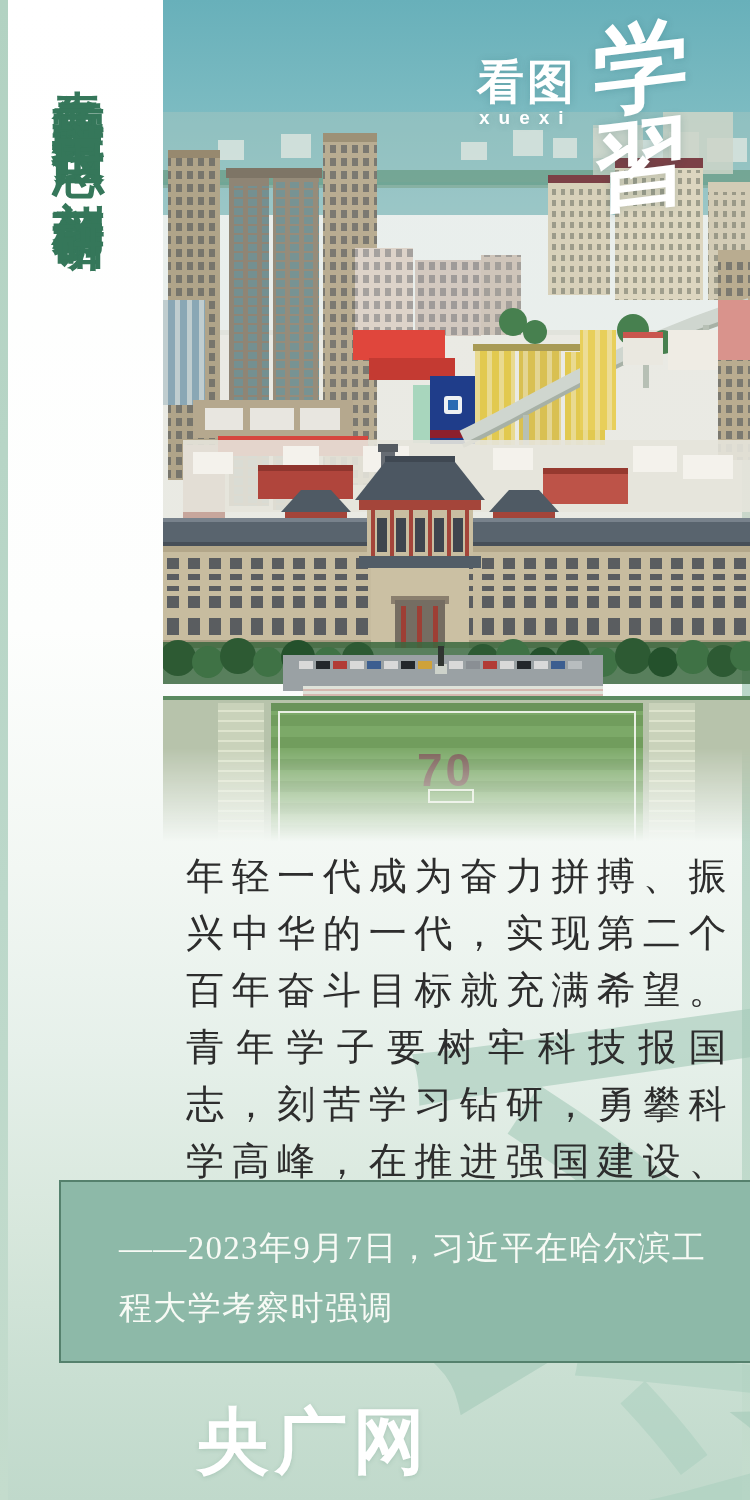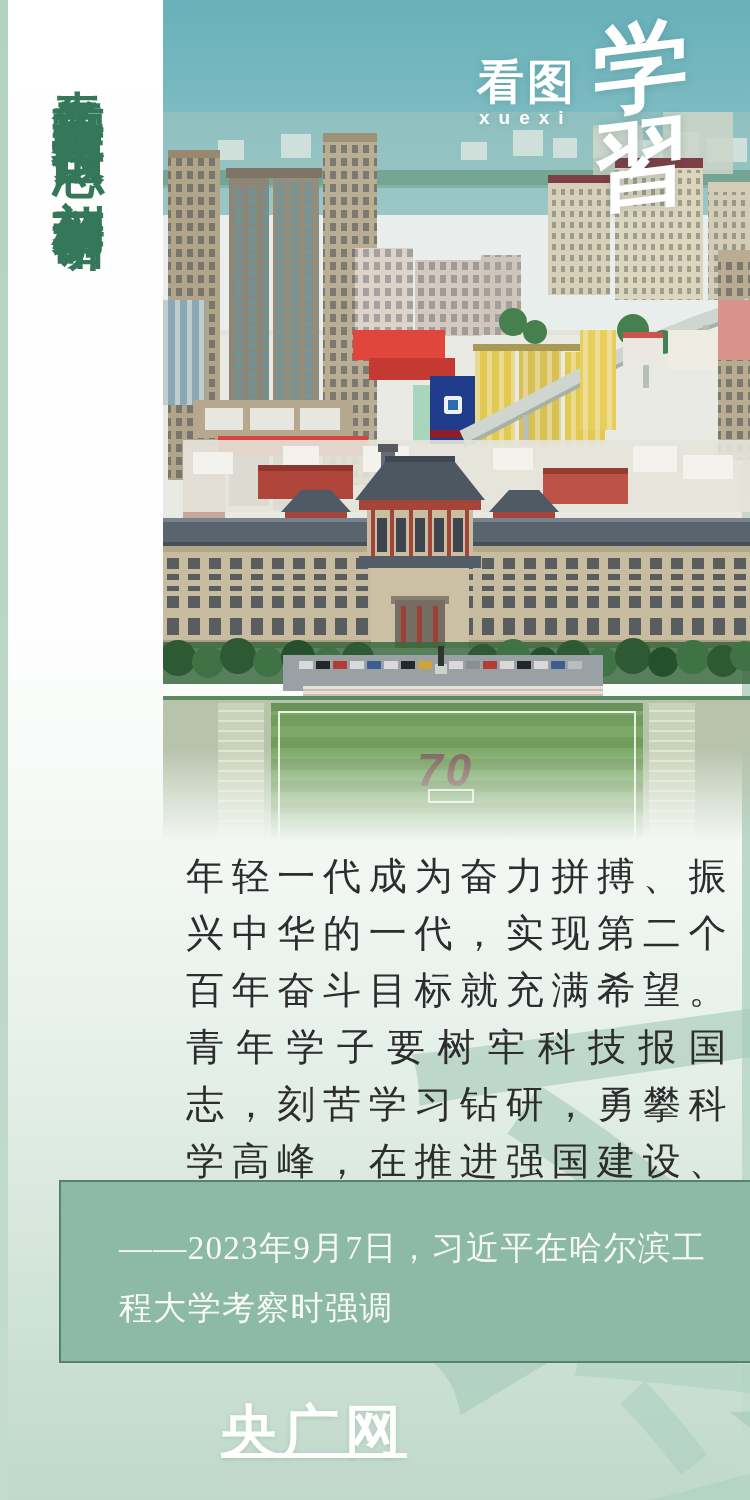--- a/index.html
+++ b/index.html
@@ -10,21 +10,21 @@
         background:linear-gradient(180deg,#ffffff 0%,#fdfefd 42%,#f2f7f3 58%,#e6f0ea 70%,#d7e7dc 82%,#c9dfd2 92%,#c0d9cb 100%);}
   .watermark{position:absolute;left:400px;top:980px;width:420px;height:560px;
         font-size:520px;line-height:1;color:#a6cbba;opacity:.62;transform:rotate(-8deg);
         font-weight:700;pointer-events:none;}
   .watermark2{position:absolute;left:540px;top:1330px;font-size:300px;line-height:1;
         color:#abd0bf;opacity:.55;transform:rotate(6deg);font-weight:700;pointer-events:none;}
 
   
   .photo{position:absolute;left:163px;top:0;width:587px;height:850px;
         -webkit-mask-image:linear-gradient(180deg,#000 0%,#000 88%,rgba(0,0,0,0) 99%);
-        mask-image:linear-gradient(180deg,#000 0%,#000 88%,rgba(0,0,0,0) 99%);font-style:italic;}
+        mask-image:linear-gradient(180deg,#000 0%,#000 88%,rgba(0,0,0,0) 99%);}
   .photo svg{display:block;}
 
   
   .brand{position:absolute;top:23px;left:455px;width:290px;height:140px;color:#fff;
         font-family:"Liberation Sans","DejaVu Sans",sans-serif;
         text-shadow:0 1px 8px rgba(10,70,80,.18);}
   .brand-cn{position:absolute;left:22px;top:28px;font-size:47px;font-weight:800;letter-spacing:3px;}
   .brand-py{position:absolute;left:24px;top:84px;font-size:19px;font-weight:700;letter-spacing:9px;}
   .brand-calli{position:absolute;left:138px;top:-6px;font-size:96px;line-height:1;
         font-family:"Liberation Serif","DejaVu Serif",serif;
@@ -42,23 +42,23 @@
         text-align:justify;}
 
   
   .quote-box{position:absolute;left:27px;top:1180px;width:696px;height:183px;
         box-sizing:border-box;background:#8db9a8;border:2px solid #55816d;
         padding:36px 44px 0 58px;color:#f7faf5;font-size:33px;line-height:60px;
         letter-spacing:.04em;margin-left:32px;}
 
   
   .footer-logo{position:absolute;left:0;top:1394px;width:628px;text-align:center;
-        color:#ffffff;font-size:56px;font-weight:800;letter-spacing:6px;
+        color:#ffffff;font-size:72px;font-weight:800;letter-spacing:6px;
         font-family:"Liberation Sans","DejaVu Sans",sans-serif;
-        text-shadow:0 1px 4px rgba(90,140,120,.25);text-decoration:underline;}
+        text-shadow:0 1px 4px rgba(90,140,120,.25);}
 </style>
 </head>
 <body>
 
 <div class="page">
   <div class="page-inner"></div>
 
   <div class="watermark">习</div>
   <div class="watermark2">习</div>
 

